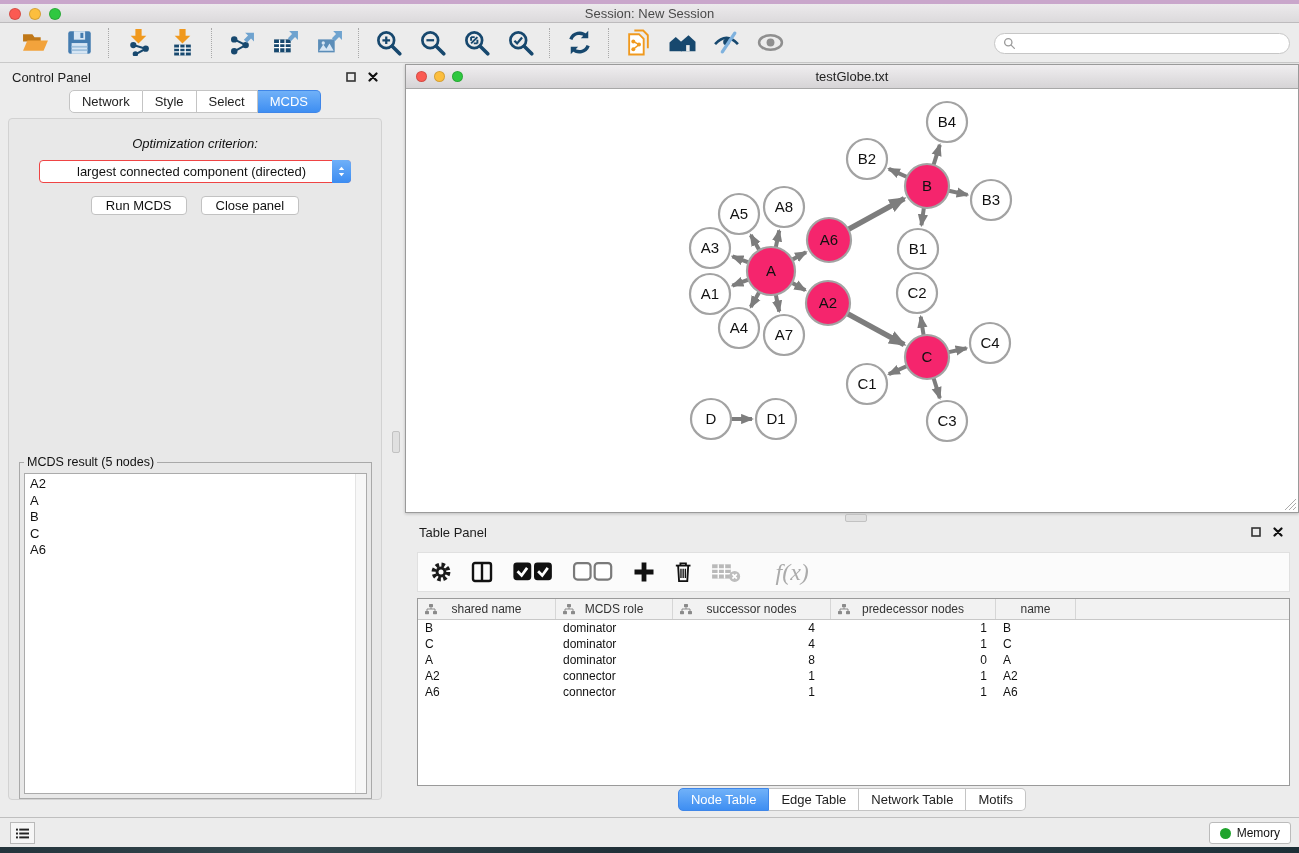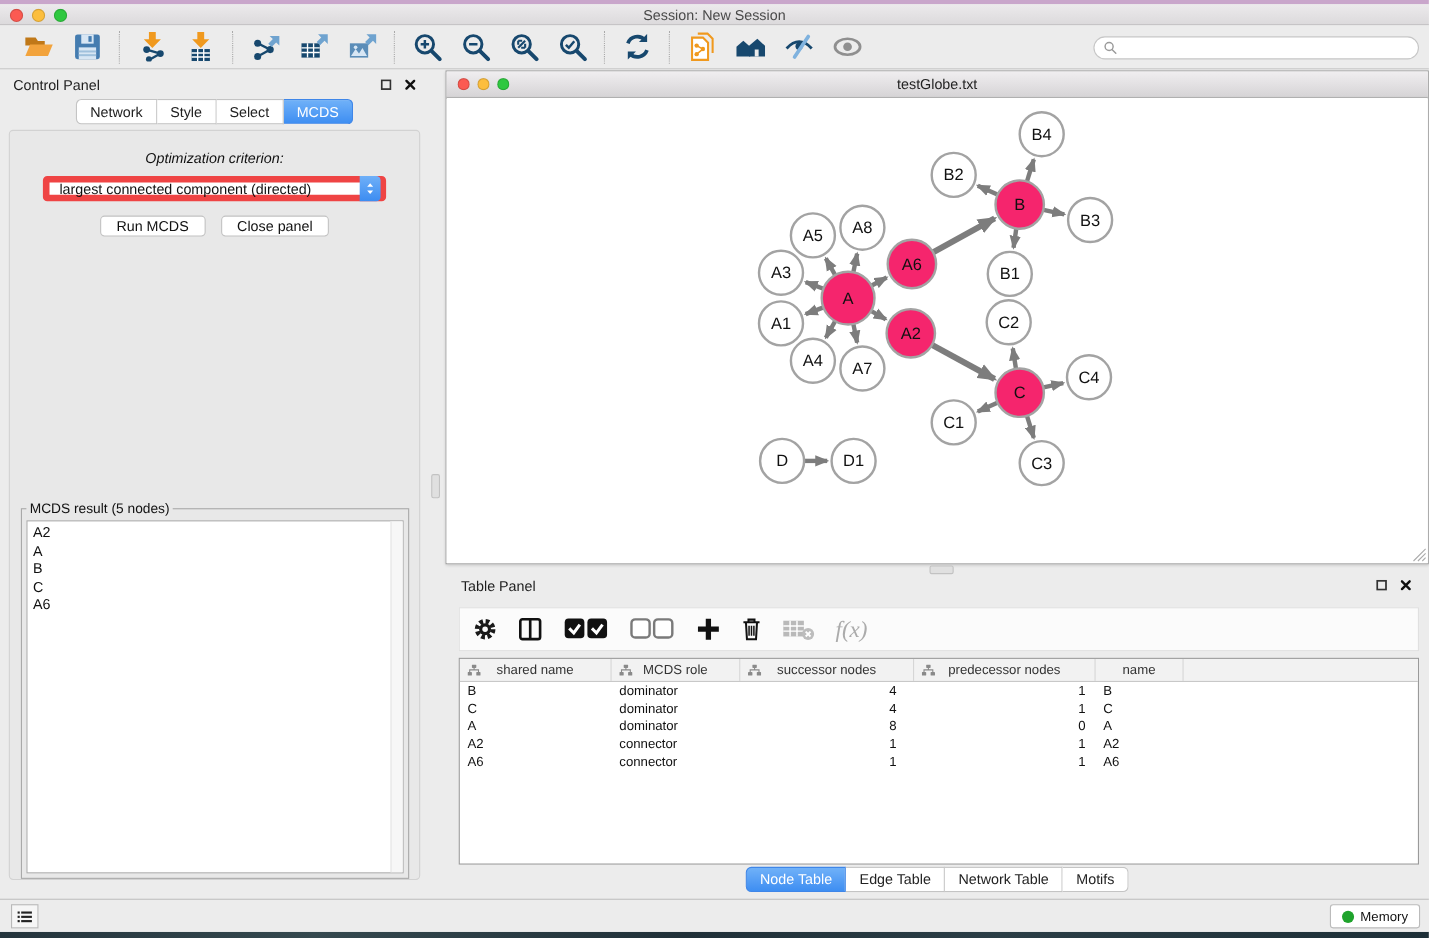--- a/index.html
+++ b/index.html
@@ -41,22 +41,22 @@
   .win-ctl span svg { width:10px; height:10px; display:block; }
   .seg { display:flex; justify-content:center; }
   .seg .seg-tab { background:#fff; border:1px solid #C4C4C4; border-left:none; padding:3px 12px;
     font-size:13px; color:#222; cursor:default; }
   .seg .seg-tab:first-child { border-left:1px solid #C4C4C4; border-radius:5px 0 0 5px; }
   .seg .seg-tab:last-child { border-radius:0 5px 5px 0; }
   .seg .seg-tab.selected { background:linear-gradient(#70B1F8,#3E8EF2); border-color:#3F86E8; color:#fff; }
   .cp-body { position:absolute; left:8px; right:8px; top:54px; bottom:17px; background:#E8E8E8;
     border:1px solid #D2D2D2; border-radius:4px; }
   .opt-label { text-align:center; font-size:13px; color:#111; margin-top:17px;font-style:italic; }
-  .selectbox { margin:9px auto 12px; width:312px; height:23px; background:#fff; border:6px solid #ef4444;
-    border-radius:4px; display:flex; align-items:center; position:relative; }
+  .selectbox { margin:9px auto 12px; width:312px; height:23px; background:#fff; border:1px solid #ef4444;
+    border-radius:4px; display:flex; align-items:center; position:relative;padding-left:28px; }
   .selectbox .sel-text { font-size:13px; color:#111; padding-left:9px; flex:1; white-space:nowrap; }
   .selectbox .stepper { width:19px; height:23px; margin:-1px -1px -1px 0; border-radius:0 4px 4px 0;
     background:linear-gradient(#6FB0F8,#3C8CF1); display:flex; align-items:center; justify-content:center; }
   .selectbox .stepper svg { width:9px; height:15px; }
   .btn-row { display:flex; justify-content:center; gap:14px; margin-top:13px; }
   .pushbtn { background:#fff; border:1px solid #C2C2C2; border-radius:4px; padding:1px 14px;
     font-size:13px; color:#111; cursor:default; }
   .result-fieldset { position:absolute; left:10px; right:9px; top:343px; bottom:0;
     border:1px solid #A9A9A9; }
   .result-legend { position:absolute; top:-8px; left:4px; background:#E8E8E8; padding:0 3px;
@@ -85,21 +85,21 @@
   .h-handle { position:absolute; left:440px; top:450px; width:22px; height:8px; background:#E0E0E0;
     border:1px solid #C2C2C2; border-radius:2px; }
 
   
   .table-panel { position:absolute; left:0; right:0; top:455px; bottom:0; }
   .tp-toolbar { position:absolute; left:12px; right:9px; top:33px; height:40px; background:#FBFBFB;
     border:1px solid #E0E0E0; display:flex; align-items:center; gap:19px; padding-left:12px; }
   .tp-btn { background:none; border:none; display:flex; align-items:center; justify-content:center;
     height:30px; cursor:default; }
   .tp-btn .icon svg { height:22px; display:block; }
-  .fx { font-family:"Liberation Serif", serif; font-style:italic; color:#ABABAB; font-size:21px; }
+  .fx { font-family:"Liberation Serif", serif; font-style:italic; color:#ABABAB; font-size:24px;margin-left:16px; }
   .tp-table { position:absolute; left:12px; right:9px; top:79px; height:188px; background:#fff;
     border:1px solid #9A9A9A; overflow:hidden; }
   .tp-head { display:flex; height:21px; background:#F2F2F2; border-bottom:1px solid #C8C8C8; }
   .th { position:relative; display:flex; align-items:center; justify-content:center; font-size:12px;
     color:#333; border-right:1px solid #D6D6D6; }
   .th .tree { position:absolute; left:7px; top:5px; }
   .th .tree svg { width:12px; height:11px; display:block; }
   .tr { display:flex; height:16px; }
   .td { font-size:12px; color:#111; line-height:16px; white-space:nowrap; overflow:hidden; }
   .td.l { padding-left:7px; text-align:left; }

